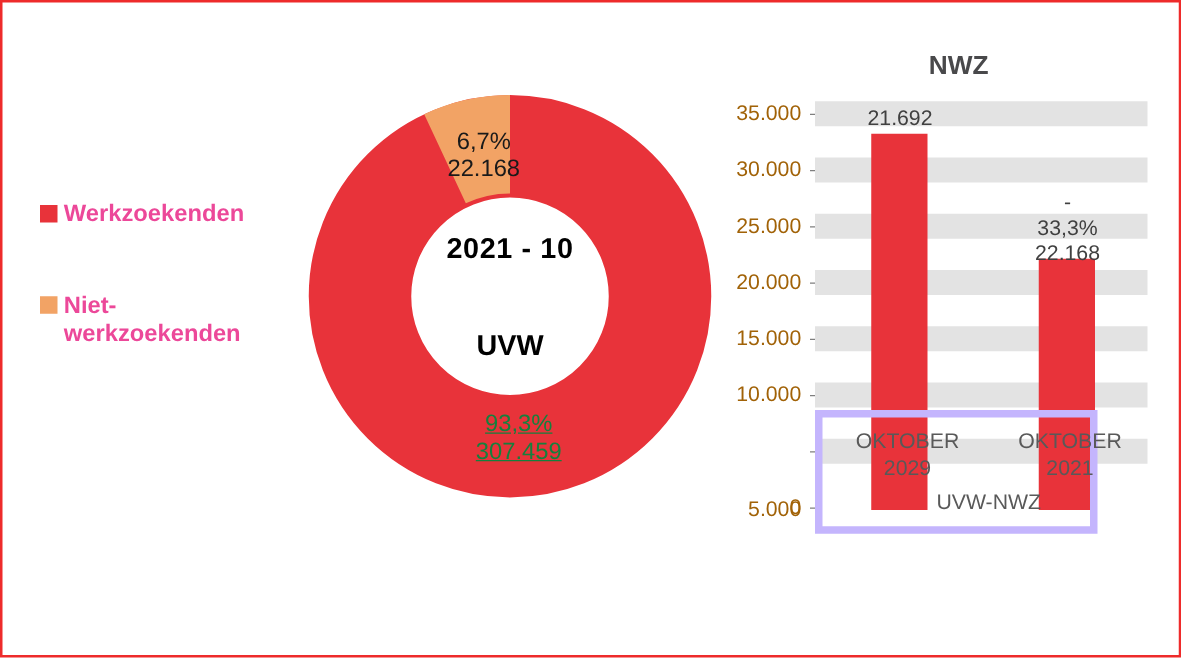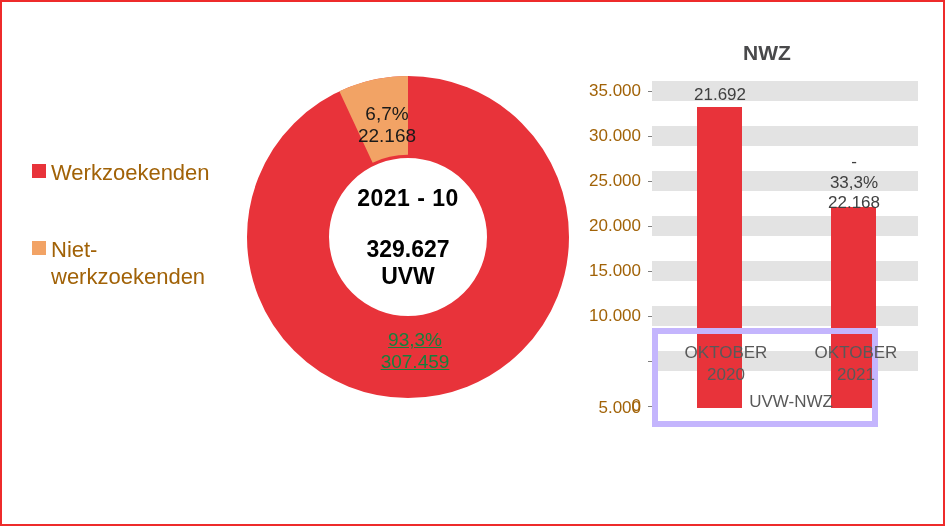--- a/index.html
+++ b/index.html
@@ -31,23 +31,24 @@
     align-items: flex-start;
     margin-bottom: 50px;
   }
   .legend-swatch {
     width: 14px; height: 14px;
     flex: 0 0 14px;
     margin-top: 4px;
     margin-right: 5px;
   }
   .legend-label {
-    font-size: 22px;
-    color: #a16207;
+    font-size: 19px;
+    color: #ec4899;
     line-height: 1.22;
+    font-weight: bold;
   }
 
   
   #donut-wrap {
     position: absolute;
     left: 243px; top: 72px;
     width: 326px; height: 326px;
   }
   #donut-svg { display: block; width: 326px; height: 326px; }
 
@@ -208,21 +209,21 @@
     <svg id="donut-svg" viewBox="0 0 326 326">
 
       <circle cx="163" cy="163" r="120" fill="none" stroke="#e8333a" stroke-width="82"></circle>
 
       <path d="M 163 2 A 161 161 0 0 0 94.35 17.37 L 127.66 88.68 A 82 82 0 0 1 163 80.8 Z" fill="#f2a365"></path>
     </svg>
 
     <div class="donut-hole-text">
       <div class="hole-period">2021 - 10</div>
       <div class="hole-total">
-        <span>329.627</span><br>
+        <br>
         <span>UVW</span>
       </div>
     </div>
 
     <div class="slice-lbl" id="orange-lbl">
       <span>6,7%</span><br>
       <span>22.168</span>
     </div>
 
     <div class="slice-lbl" id="red-lbl">
@@ -274,21 +275,21 @@
       <div class="bar-lbl" style="left:142px; top:63px; width:120px;">
         <span>-</span><br>
         <span>33,3%</span><br>
         <span>22.168</span>
       </div>
     </div>
 
     <div id="axis-box">
       <div class="cat-cell" id="cat-0">
         <span>OKTOBER</span><br>
-        <span>2020</span>
+        <span>2029</span>
       </div>
       <div class="cat-cell" id="cat-1">
         <span>OKTOBER</span><br>
         <span>2021</span>
       </div>
       <div id="group-label">UVW-NWZ</div>
     </div>
 
   </div>
 </div>

